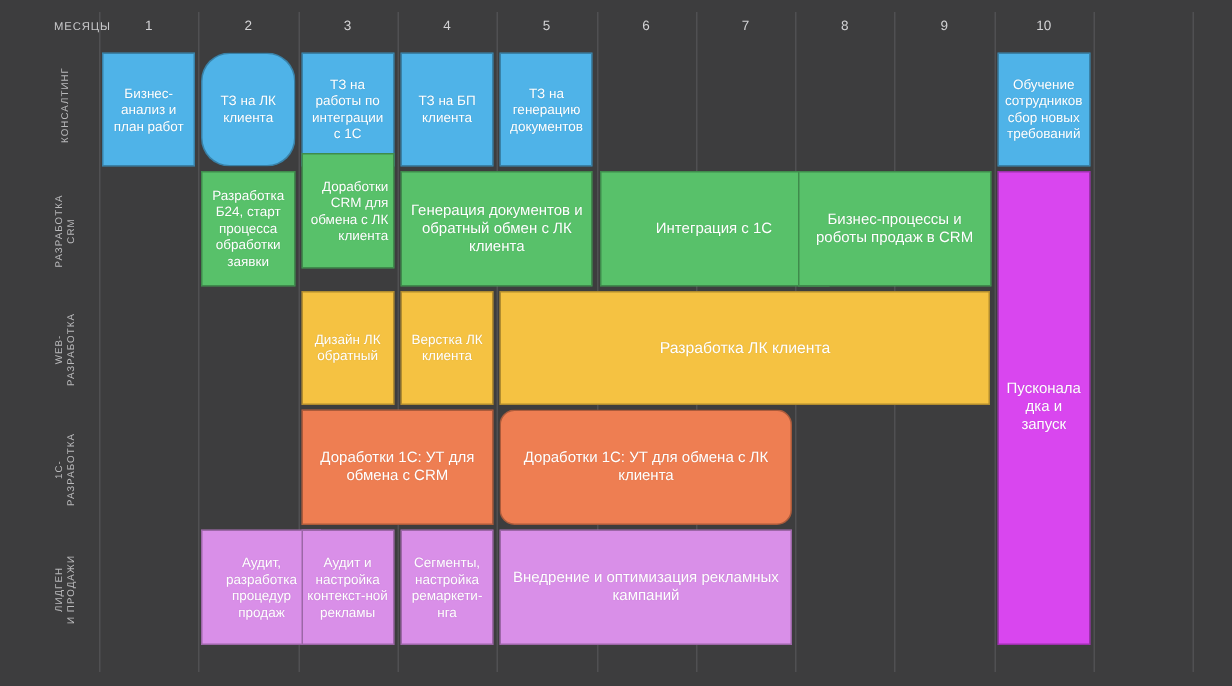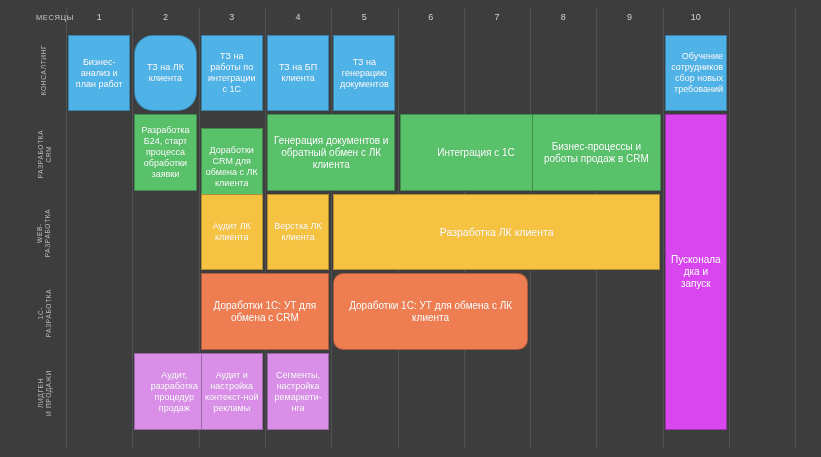--- a/index.html
+++ b/index.html
@@ -98,28 +98,29 @@
 РАЗРАБОТКА</div>
     <div class="row-label" style="width: 79px; left: 4.5px; top: 304.5px; transform: rotate(-90deg); color: rgb(185, 185, 187);">1C-
 РАЗРАБОТКА</div>
     <div class="row-label" style="width: 79px; left: 4.5px; top: 384.5px; transform: rotate(-90deg); color: rgb(185, 185, 187);">ЛИДГЕН
 И ПРОДАЖИ</div>
     <div class="task t-sm" style="left: 68px; width: 62.3px; top: 35px; height: 76px; background: rgb(79, 179, 232);">Бизнес-анализ и план работ</div>
     <div class="task t-sm" style="left: 134.3px; width: 62.3px; top: 35px; height: 76px; background: rgb(79, 179, 232); border-radius: 19px;">ТЗ на ЛК клиента</div>
     <div class="task t-sm" style="left: 200.6px; width: 62.3px; top: 35px; height: 76px; background: rgb(79, 179, 232);">ТЗ на работы по интеграции с 1С</div>
     <div class="task t-sm" style="left: 266.9px; width: 62.3px; top: 35px; height: 76px; background: rgb(79, 179, 232);">ТЗ на БП клиента</div>
     <div class="task t-sm" style="left: 333.2px; width: 62.3px; top: 35px; height: 76px; background: rgb(79, 179, 232);">ТЗ на генерацию документов</div>
-    <div class="task t-sm" style="left: 664.7px; width: 62.3px; top: 35px; height: 76px; background: rgb(79, 179, 232); text-align: right;">Обучение сотрудников сбор новых требований</div>
+    <div class="task t-sm" style="left: 664.7px; width: 62.3px; top: 35px; height: 76px; background: rgb(79, 179, 232);">Обучение сотрудников сбор новых требований</div>
     <div class="task t-sm" style="left: 134.3px; width: 62.3px; top: 114px; height: 77px; background: rgb(88, 193, 106);">Разработка Б24, старт процесса обработки заявки</div>
-    <div class="task t-sm" style="left: 200.6px; width: 62.3px; top: 128px; height: 77px; background: rgb(88, 193, 106);">Доработки CRM для обмена с ЛК клиента</div>
+    <div class="task t-sm" style="left: 200.6px; width: 62.3px; top: 102px; height: 77px; background: rgb(88, 193, 106); text-align: right;">Доработки CRM для обмена с ЛК клиента</div>
     <div class="task t-md" style="left: 266.9px; width: 128.6px; top: 114px; height: 77px; background: rgb(88, 193, 106);">Генерация документов и обратный обмен с ЛК клиента</div>
     <div class="task t-md" style="left: 399.5px; width: 153px; top: 114px; height: 77px; background: rgb(88, 193, 106);">Интеграция с 1С</div>
     <div class="task t-md" style="left: 532.1px; width: 128.6px; top: 114px; height: 77px; background: rgb(88, 193, 106);">Бизнес-процессы и роботы продаж в CRM</div>
-    <div class="task t-sm" style="left: 200.6px; width: 62.3px; top: 194px; height: 76px; background: rgb(245, 194, 66);">Аудит ЛК клиента</div>
+    <div class="task t-sm" style="left: 200.6px; width: 62.3px; top: 194px; height: 76px; background: rgb(245, 194, 66);">Дизайн ЛК обратный</div>
     <div class="task t-sm" style="left: 266.9px; width: 62.3px; top: 194px; height: 76px; background: rgb(245, 194, 66);">Верстка ЛК клиента</div>
     <div class="task t-lg" style="left: 333.2px; width: 327px; top: 194px; height: 76px; background: rgb(245, 194, 66);">Разработка ЛК клиента</div>
     <div class="task t-md" style="left: 200.6px; width: 128.6px; top: 273px; height: 77px; background: rgb(238, 126, 82);">Доработки 1С: УТ для обмена с CRM</div>
     <div class="task t-md" style="left: 333.2px; width: 194.9px; top: 273px; height: 77px; background: rgb(238, 126, 82); border-radius: 10px;">Доработки 1С: УТ для обмена с ЛК клиента</div>
     <div class="task t-sm" style="left: 134.3px; width: 80px; top: 353px; height: 77px; background: rgb(217, 143, 232);">Аудит, разработка процедур продаж</div>
     <div class="task t-sm" style="left: 200.6px; width: 62.3px; top: 353px; height: 77px; background: rgb(217, 143, 232);">Аудит и настройка контекст-ной рекламы</div>
     <div class="task t-sm" style="left: 266.9px; width: 62.3px; top: 353px; height: 77px; background: rgb(217, 143, 232);">Сегменты, настройка ремаркети-нга</div>
+    <div class="task t-md" style="left: 333.2px; width: 194.9px; top: 353px; height: 77px; background: rgb(217, 143, 232);">Внедрение и оптимизация рекламных кампаний</div>
     <div class="task t-md" style="left: 664.7px; width: 62.3px; top: 114px; height: 316px; background: #d946ef;">Пусконаладка и запуск</div>
   </div>
 
 </body></html>

